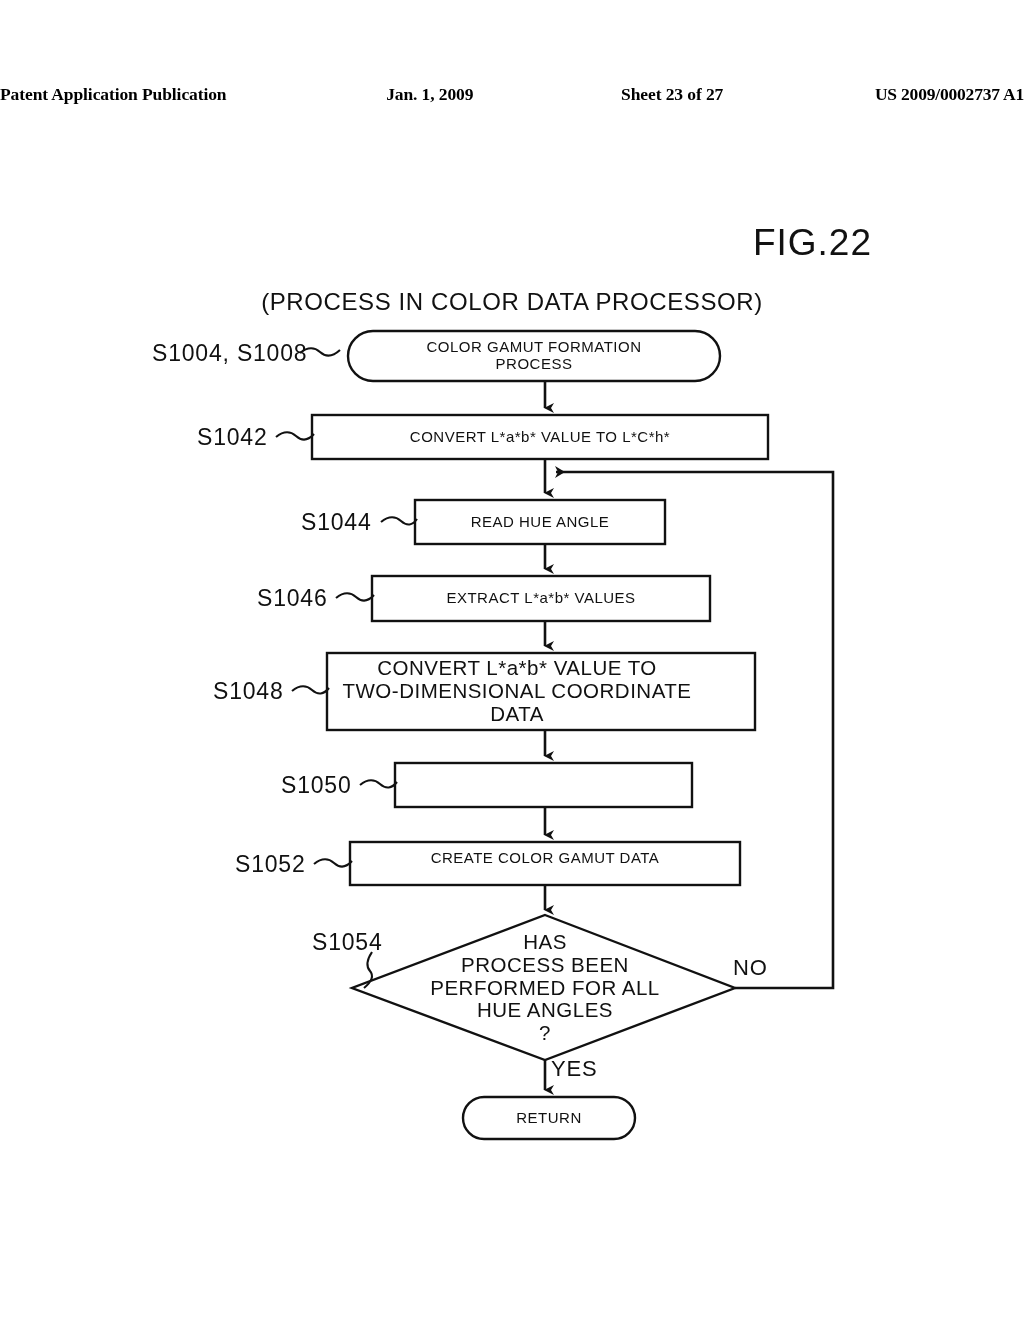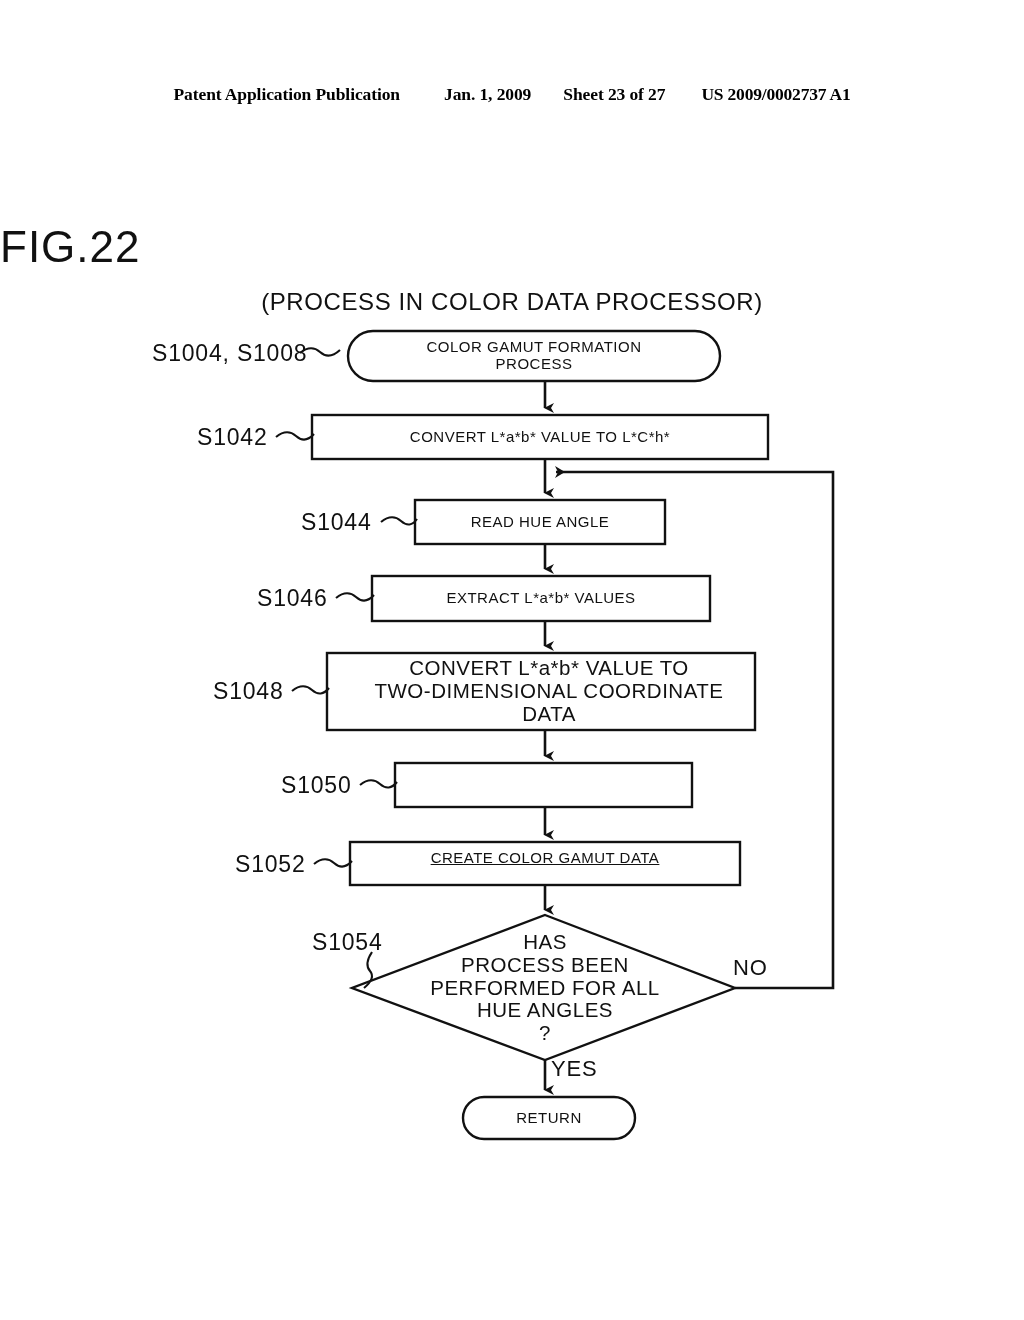--- a/index.html
+++ b/index.html
@@ -17,41 +17,41 @@
     overflow: hidden;
   }
 
   
   #page-header {
     position: absolute;
     top: 84px;
     left: 0;
     width: 1024px;
     display: flex;
-    justify-content: center;
+    justify-content: space-between;
     align-items: baseline;
     font-family: "Liberation Serif", serif;
     font-weight: bold;
     font-size: 17.5px;
     letter-spacing: -0.1px;
     white-space: nowrap;
   }
   #page-header .hdr-pub   { margin-right: 44px; }
   #page-header .hdr-date  { margin-right: 32px; }
   #page-header .hdr-sheet { margin-right: 36px; }
   #page-header .hdr-num   { letter-spacing: -0.2px; }
 
   
   .fig-title {
     position: absolute;
     top: 222px;
     left: 0;
     width: 872px;
-    text-align: left;
-    font-size: 44px;
+    text-align: right;
+    font-size: 37px;
     letter-spacing: 1px;
     color: #111;
   }
   .fig-subtitle {
     position: absolute;
     top: 288px;
     left: 0;
     width: 1024px;
     text-align: center;
     font-size: 24px;
@@ -178,24 +178,24 @@
   </svg>
 
   <div class="node-text" style="left:348px; top:331px; width:372px; height:50px;">COLOR GAMUT FORMATION<br>PROCESS</div>
 
   <div class="node-text" style="left:312px; top:415px; width:456px; height:44px;">CONVERT L*a*b* VALUE TO L*C*h*</div>
 
   <div class="node-text" style="left:415px; top:500px; width:250px; height:44px;">READ HUE ANGLE</div>
 
   <div class="node-text" style="left:372px; top:576px; width:338px; height:45px;">EXTRACT L*a*b* VALUES</div>
 
-  <div class="node-text small" style="left:327px; top:653px; width:380px; height:77px;margin-left:32px;">CONVERT L*a*b* VALUE TO<br>TWO-DIMENSIONAL COORDINATE<br>DATA</div>
-
-
-  <div class="node-text" style="left:350px; top:842px; width:390px; height:32px;text-decoration:underline;">CREATE COLOR GAMUT DATA</div>
+  <div class="node-text small" style="left:327px; top:653px; width:380px; height:77px;">CONVERT L*a*b* VALUE TO<br>TWO-DIMENSIONAL COORDINATE<br>DATA</div>
+
+
+  <div class="node-text" style="left:350px; top:842px; width:390px; height:32px;">CREATE COLOR GAMUT DATA</div>
 
   <div class="node-text small" style="left:390px; top:928px; width:310px; height:120px;">HAS<br>PROCESS BEEN<br>PERFORMED FOR ALL<br>HUE ANGLES<br>?</div>
 
   <div class="node-text" style="left:463px; top:1097px; width:172px; height:42px;">RETURN</div>
 
   <div class="step-label" style="left:152px; top:340px;">S1004, S1008</div>
   <div class="step-label" style="left:197px; top:424px;">S1042</div>
   <div class="step-label" style="left:301px; top:509px;">S1044</div>
   <div class="step-label" style="left:257px; top:585px;">S1046</div>
   <div class="step-label" style="left:213px; top:678px;">S1048</div>

